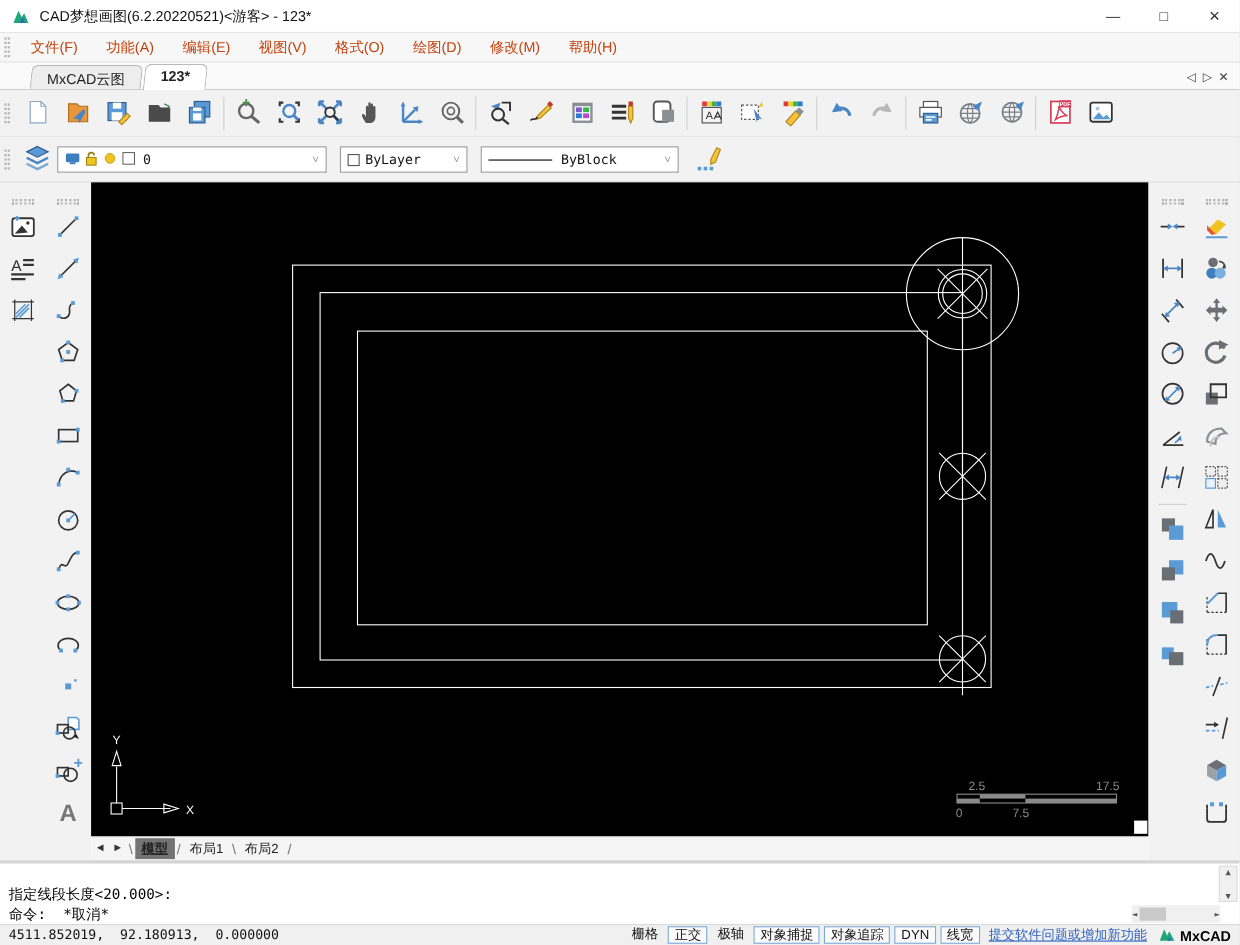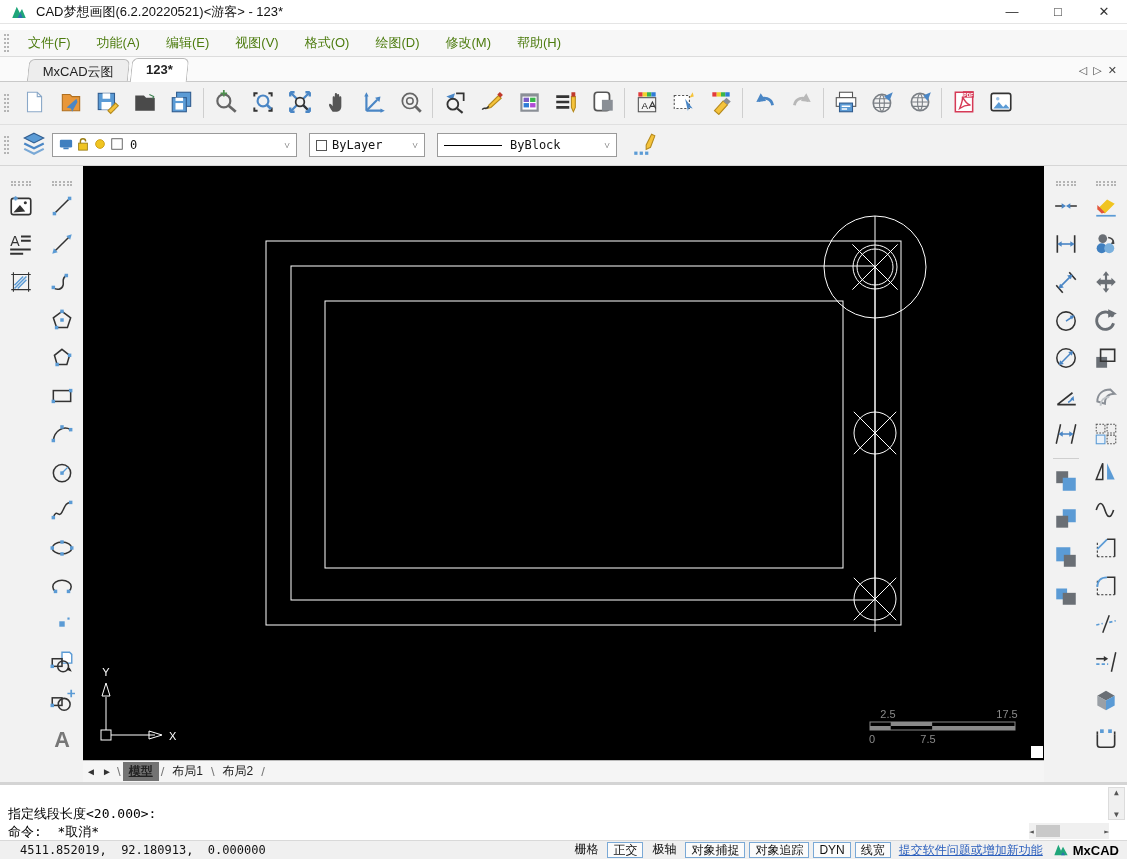--- a/index.html
+++ b/index.html
@@ -2,34 +2,34 @@
 <html><head>
 <meta charset="utf-8">
 <style>
   * { margin:0; padding:0; box-sizing:border-box; }
   html,body { width:1127px; height:859px; overflow:hidden;
     font-family:"Liberation Sans", sans-serif; background:#f0f0f0; font-size:13px; }
   .abs { position:absolute; }
   #app { position:relative; width:1127px; height:859px; background:#fff; }
 
   
-  #titlebar { left:0; top:0; width:1127px; height:24px; background:#ffffff;
+  #titlebar { left:0; top:0; width:1127px; height:30px; background:#ffffff;
     display:flex; align-items:center; border-bottom:1px solid #e5e5e5; }
   #app-icon { width:18px; height:18px; margin:0 8px 0 10px; }
   #title-text { font-size:13px; color:#111; }
   #win-controls { margin-left:auto; display:flex; }
   .win-btn { width:46px; height:29px; display:flex; align-items:center; justify-content:center;
     font-size:13px; color:#333; cursor:default; }
 
   
   #menubar { left:0; top:30px; width:1127px; height:27px; background:#f7f7f7;
     display:flex; align-items:center; border-bottom:1px solid #ddd; }
   .gripper-v { width:5px; height:18px; margin:0 6px 0 4px;
     border-left:2px dotted #b5b5b5; border-right:2px dotted #b5b5b5; }
-  .menu-item { padding:4px 13px; color:#4d7c0f; }
+  .menu-item { padding:4px 13px; color:#c2410c; }
 
   
   #tabbar { left:0; top:57px; width:1127px; height:25px; background:#fafafa;
     display:flex; align-items:flex-end; border-bottom:1px solid #c9c9c9; }
   .doc-tab { height:22px; padding:3px 14px 2px; margin-left:2px; font-size:13px; color:#222;
     border:1px solid #b9b9b9; border-bottom:none; border-radius:6px 6px 0 0;
     background:#ededed; transform:skewX(-6deg); }
   .doc-tab > span { display:inline-block; transform:skewX(6deg); }
   .doc-tab.active { background:#ffffff; font-weight:bold; height:24px; margin-bottom:-1px; }
   #tabbar .first { margin-left:28px; }
@@ -83,21 +83,21 @@
   #cmd-vscroll { position:absolute; right:2px; top:2px; width:17px; height:33px;
     background:#f0f0f0; border:1px solid #dcdcdc; display:flex; flex-direction:column;
     justify-content:space-between; align-items:center; font-size:8px; color:#555; }
   #cmd-hscroll { position:absolute; right:18px; bottom:1px; width:80px; height:16px;
     background:#f0f0f0; display:flex; align-items:center; font-size:8px; color:#555; }
   #cmd-hscroll .thumb { width:24px; height:12px; background:#c9c9c9; margin:0 2px; }
 
   
   #statusbar { left:0; top:840px; width:1127px; height:19px; background:#f0f0f0;
     border-top:1px solid #d9d9d9; display:flex; align-items:center; font-size:12px; color:#111; }
-  #coords { font-family:"DejaVu Sans Mono", monospace; font-size:12px; padding-left:20px; white-space:pre; }
+  #coords { font-family:"DejaVu Sans Mono", monospace; font-size:12px; padding-left:8px; white-space:pre; }
   #toggles { display:flex; align-items:center; gap:4px; margin-left:auto;justify-content:space-between; }
   .toggle { padding:0 5px; height:16px; line-height:15px; }
   .toggle.boxed { border:1px solid #7aa9d6; background:#fbfbfb; }
   #feedback-link { color:#2b5fbd; text-decoration:underline; margin:0 10px 0 8px; }
   #brand { display:flex; align-items:center; gap:4px; margin-right:8px; font-weight:bold;
     color:#000000; font-size:13px; }
 </style>
 </head>
 <body>
 

